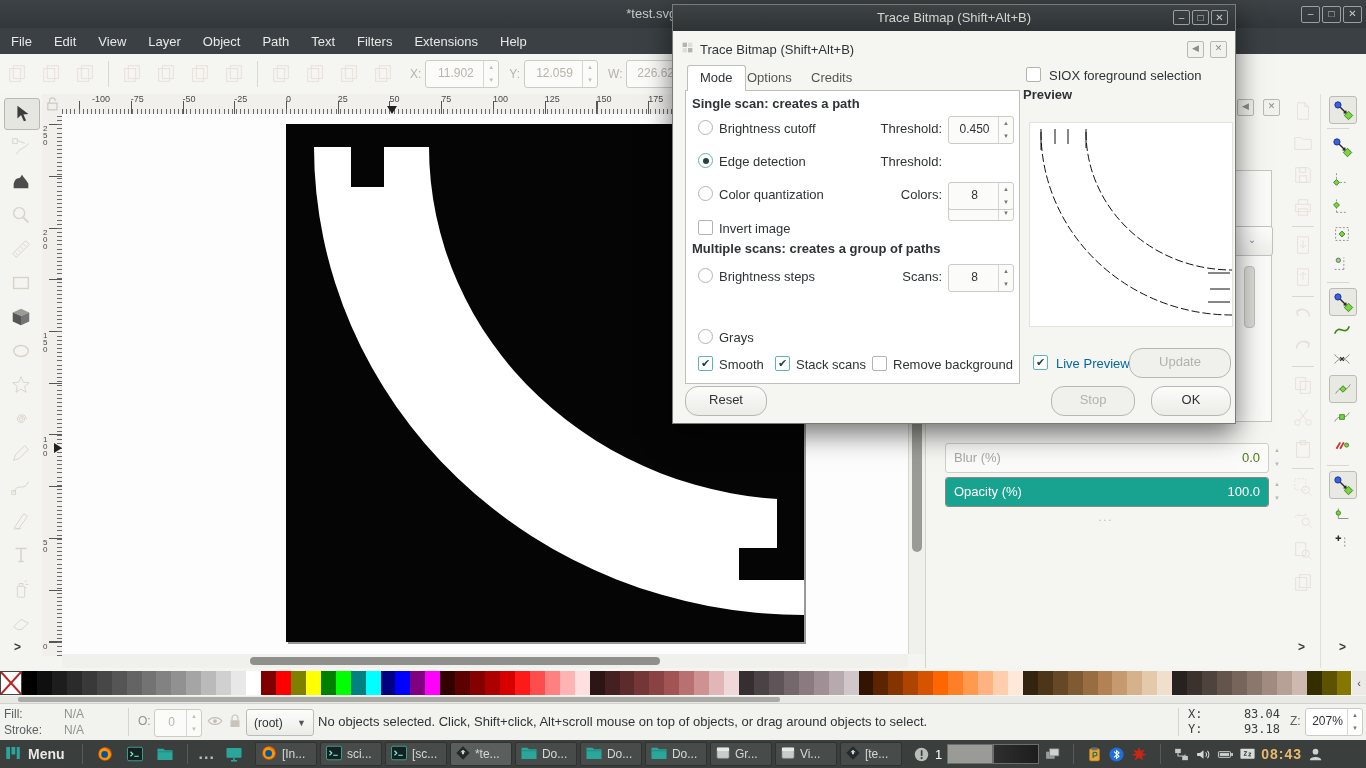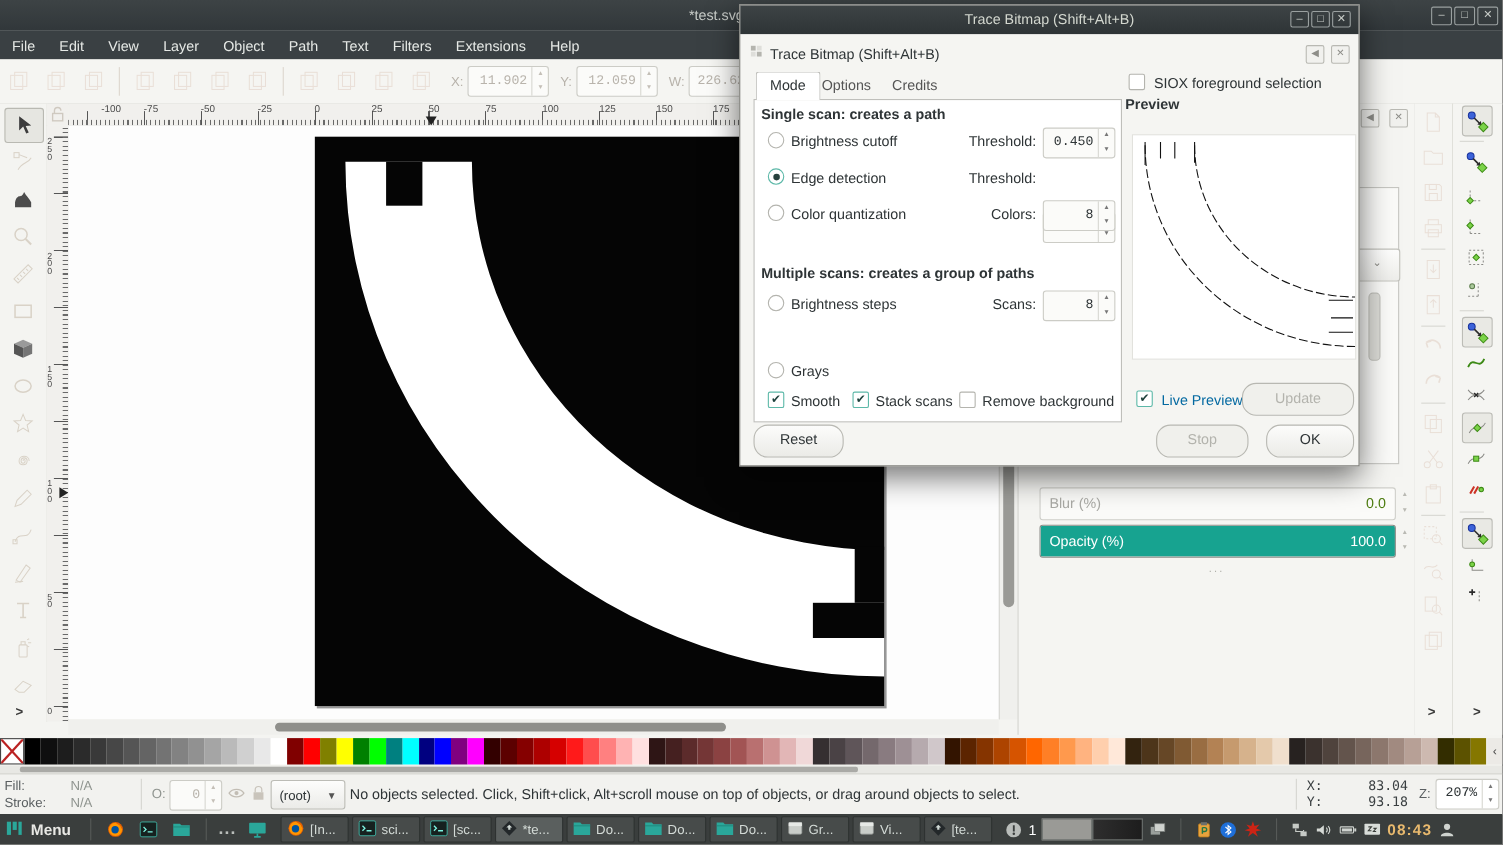--- a/index.html
+++ b/index.html
@@ -12,21 +12,21 @@
   .winbtn{width:17px;height:15px;border:1px solid #9aa0a0;border-radius:2px;top:6px;
           color:#c8ccc8;font-size:10px;line-height:13px;text-align:center;}
   #menubar{left:0;top:28px;width:1366px;height:26px;background:#3a4043;display:flex;align-items:center;}
   .menu-item{color:#e6e9e6;font-size:13px;padding:4px 11px;}
   #tooloptions{left:0;top:54px;width:1366px;height:40px;background:#f5f5f2;border-bottom:1px solid #cfcfca;
                display:flex;align-items:center;}
   .ticon{width:26px;height:26px;margin:0 4px;display:flex;align-items:center;justify-content:center;}
   .tsep{width:1px;height:26px;background:#ddd6ce;margin:0 6px;}
   .fieldlab{color:#b7b2aa;font-size:12px;margin:0 4px 0 10px;}
   .spin{height:26px;background:#fbfbf9;border:1px solid #ccccc6;border-radius:3px;display:flex;align-items:stretch;}
-  .spin .val{flex:1;font-size:12px;color:#2e3436;padding:5px 4px 0 6px;text-align:right;font-family:Liberation Mono, monospace;}
+  .spin .val{flex:1;font-size:12px;color:#2e3436;padding:5px 4px 0 6px;text-align:center;}
   .spin.dis .val{color:#b9b4ac;}
   .spin .arrows{width:14px;border-left:1px solid #d8d8d2;display:flex;flex-direction:column;}
   .spin .arrows div{flex:1;font-size:6px;line-height:12px;text-align:center;color:#777;}
   .spin.dis .arrows div{color:#c4bfb7;}
   
   #toolbox{left:0;top:94px;width:42px;height:562px;background:#f4f4f1;border-right:1px solid #dcdcd6;}
   .toolbtn{position:absolute;left:4px;width:34px;height:30px;display:flex;align-items:center;justify-content:center;}
   .toolbtn.active{background:#e6e6e1;border:1px solid #b9b9b2;border-radius:3px;}
   #corner-lock{left:42px;top:94px;width:20px;height:20px;background:#f1f0ed;}
   #hruler{left:62px;top:94px;width:846px;height:20px;background:#f1f0ed;border-bottom:1px solid #c9c9c3;
@@ -1018,20 +1018,24 @@
           <span class="optlab">Color quantization</span>
           <span class="flab" style="left: 146px;">Colors:</span>
           <span class="spin dspin" style="left: 262px;">
             <span class="val" style="color:#2e3436;">8</span>
             <span class="arrows">
               <div>▲</div>
               <div>▼</div>
             </span>
           </span>
         </div>
+        <div class="optrow" style="top: 124px;">
+          <span class="cb" style="left: 12px;"></span>
+          <span class="optlab">Invert image</span>
+        </div>
         <div class="secthead" style="top: 150px;">Multiple scans: creates a group of paths</div>
         <div class="optrow" style="top: 172px;">
           <span class="radio"></span>
           <span class="optlab">Brightness steps</span>
           <span class="flab" style="left: 146px;">Scans:</span>
           <span class="spin dspin" style="left: 262px;">
             <span class="val" style="color:#2e3436;">8</span>
             <span class="arrows">
               <div>▲</div>
               <div>▼</div>

